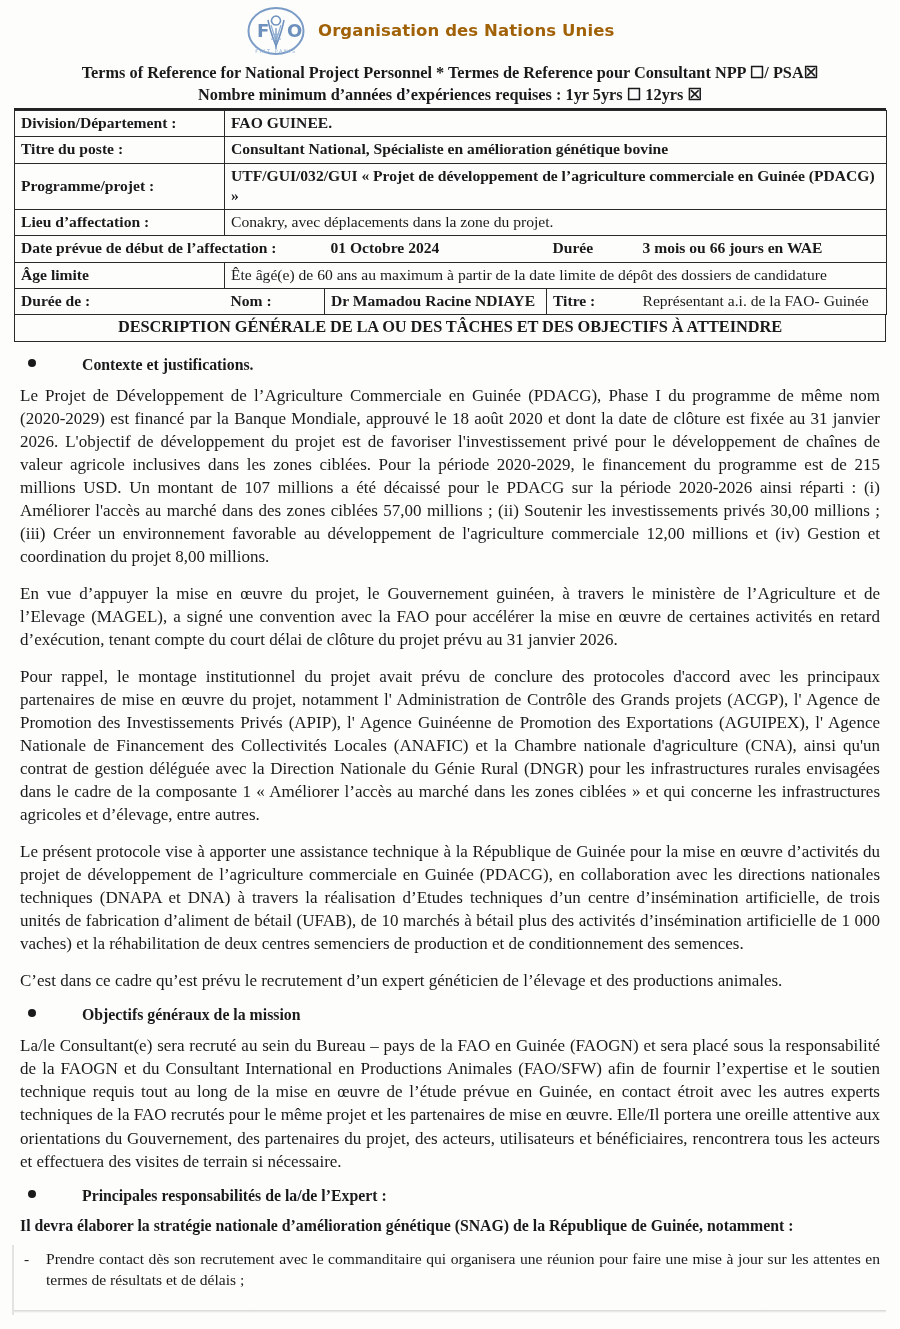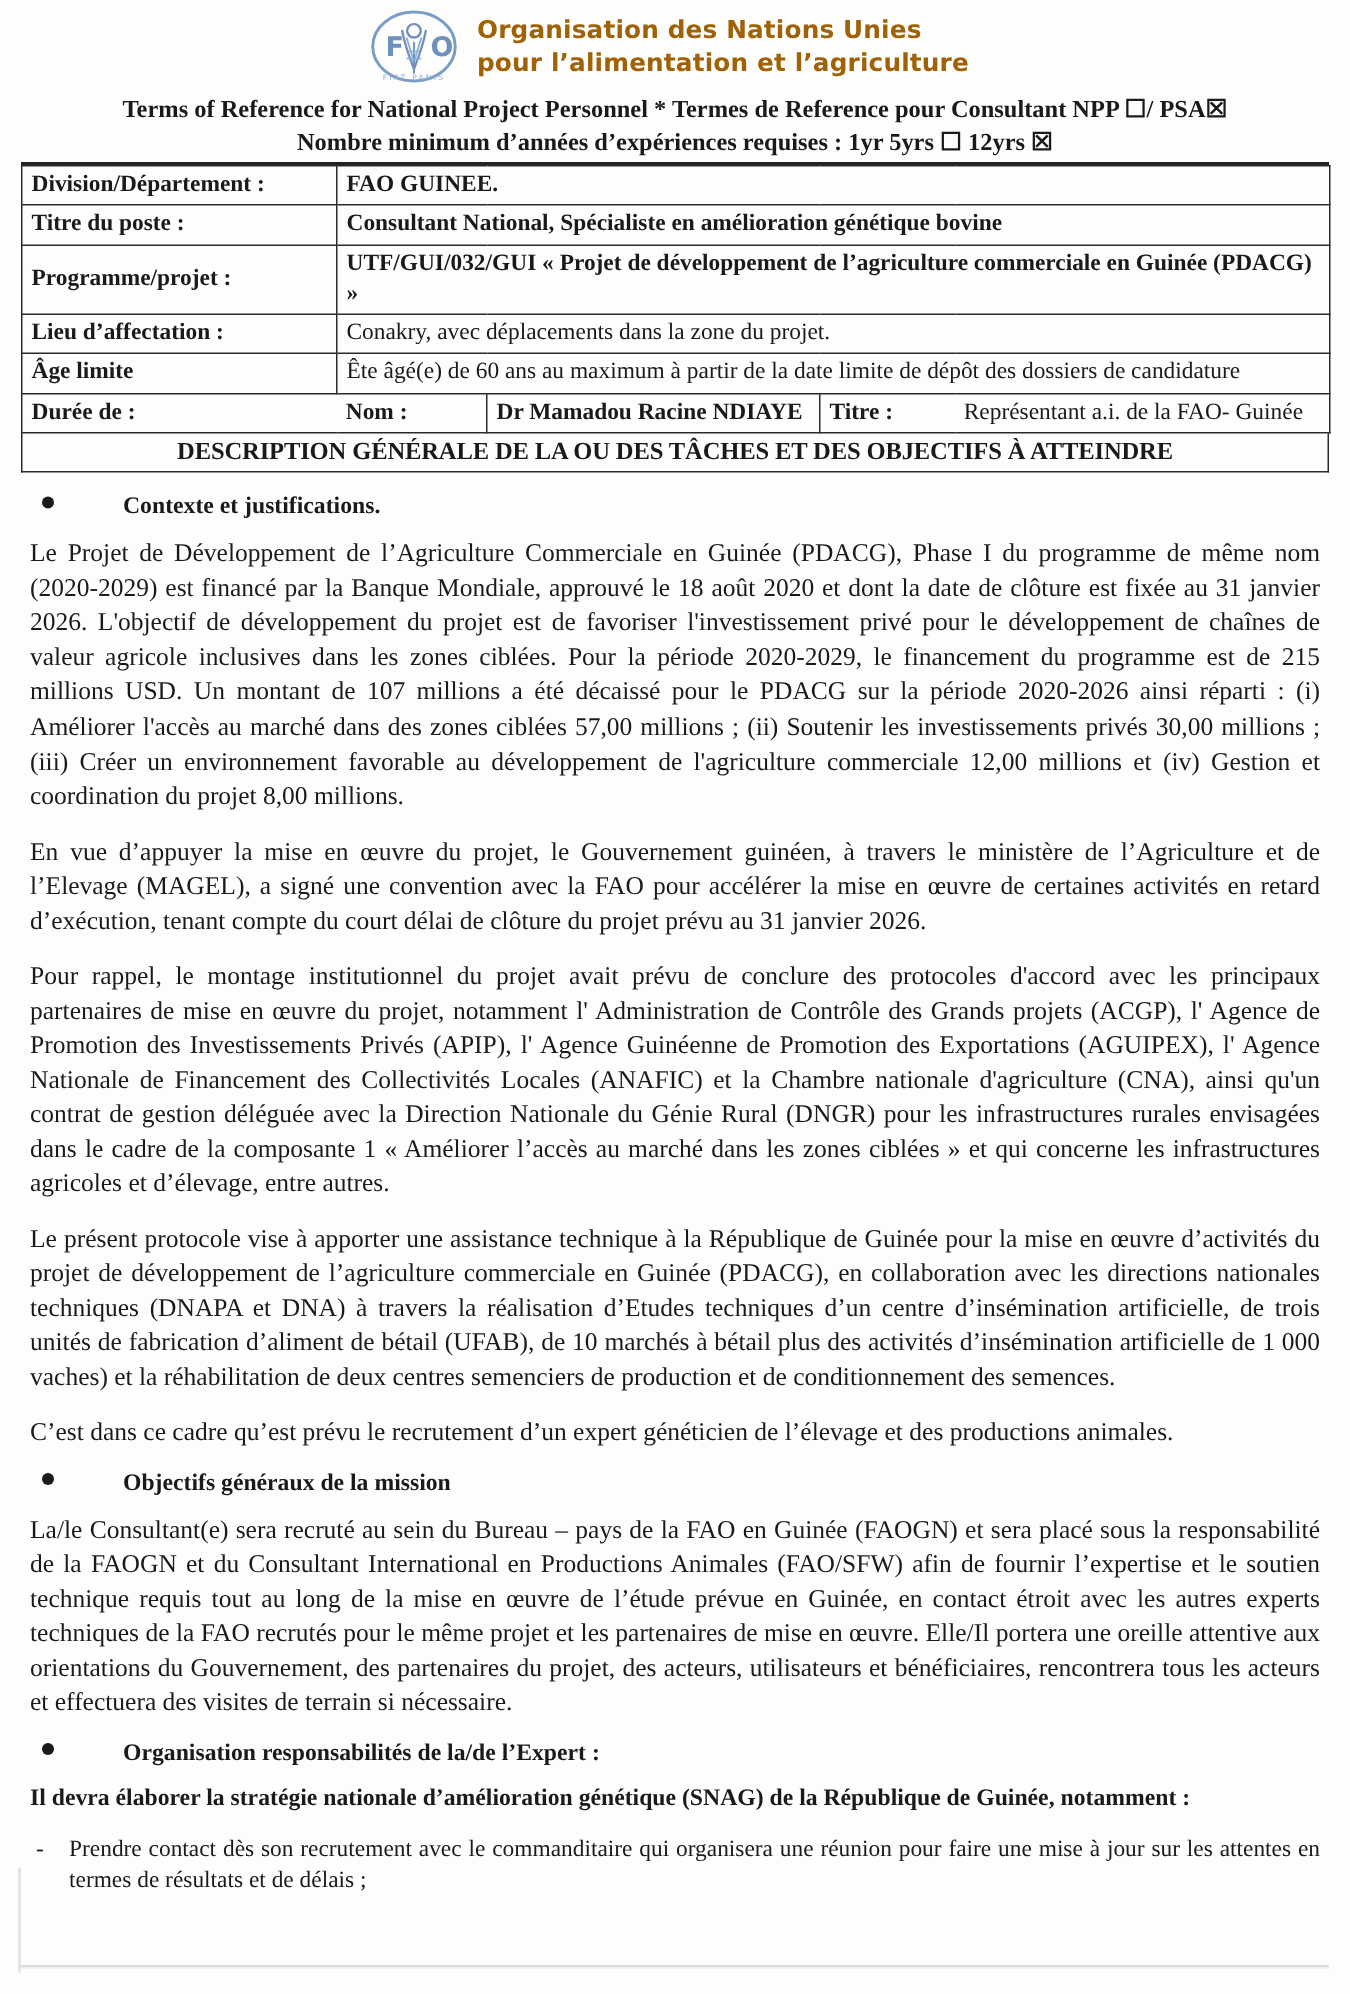--- a/index.html
+++ b/index.html
@@ -178,21 +178,20 @@
         <path d="M50 40 C54 52 57 62 60 74" fill="none" stroke="#8fb0d4" stroke-width="2.5"></path>
         <path d="M70 40 C66 52 63 62 60 74" fill="none" stroke="#8fb0d4" stroke-width="2.5"></path>
         <path d="M60 46 L60 88" stroke="#6d90bd" stroke-width="2.5"></path>
         <path d="M52 58 Q60 60 68 58" fill="none" stroke="#8fb0d4" stroke-width="2"></path>
         <path d="M50 68 Q60 70 70 68" fill="none" stroke="#8fb0d4" stroke-width="2"></path>
         <text x="60" y="96" text-anchor="middle" font-family="DejaVu Sans, sans-serif" font-size="10" letter-spacing="3" fill="#8fb0d4">FIAT PANIS</text>
       </svg>
     </span>
     <span class="fao-text">
       <span>Organisation des Nations Unies</span><br>
-      <span>pour l’alimentation et l’agriculture</span>
     </span>
   </div>
 
   <div class="doc-title-block">
     <div class="doc-title-line1">Terms of Reference for National Project Personnel * Termes de Reference pour Consultant NPP ☐/ PSA☒</div>
     <div class="doc-title-line2">Nombre minimum d’années d’expériences requises : 1yr  5yrs ☐  12yrs ☒</div>
   </div>
 
   <table class="info">
     <colgroup>
@@ -213,20 +212,26 @@
       </tr>
       <tr>
         <td class="lbl">Programme/projet :</td>
         <td class="val-bold no-left" colspan="4">UTF/GUI/032/GUI  « Projet de développement de l’agriculture commerciale en Guinée (PDACG) »</td>
       </tr>
       <tr>
         <td class="lbl">Lieu d’affectation :</td>
         <td class="val-reg no-left" colspan="4">Conakry, avec déplacements dans la zone du projet.</td>
       </tr>
       <tr>
+        <td class="lbl no-right" colspan="2">Date prévue de début de l’affectation :</td>
+        <td class="val-bold no-left no-right">01 Octobre 2024</td>
+        <td class="lbl no-left no-right">Durée</td>
+        <td class="val-bold no-left">3 mois ou 66 jours en WAE</td>
+      </tr>
+      <tr>
         <td class="lbl">Âge limite</td>
         <td class="val-reg" colspan="4">Ête âgé(e) de 60 ans au maximum à partir de la date limite de dépôt des dossiers de candidature</td>
       </tr>
       <tr>
         <td class="lbl no-right">Durée de :</td>
         <td class="lbl no-left">Nom :</td>
         <td class="val-bold">Dr Mamadou Racine NDIAYE</td>
         <td class="lbl no-right">Titre :</td>
         <td class="val-reg no-left">Représentant a.i. de la FAO- Guinée</td>
       </tr>
@@ -250,21 +255,21 @@
 
     <div class="bullet-head">
       <span class="bullet-dot"></span>
       <span>Objectifs généraux de la mission</span>
     </div>
 
     <p class="para last">La/le Consultant(e) sera recruté au sein du Bureau – pays de la FAO en Guinée (FAOGN) et sera placé sous la responsabilité de la FAOGN et du Consultant International en Productions Animales (FAO/SFW) afin de fournir l’expertise et le soutien technique requis tout au long de la mise en œuvre de l’étude prévue en Guinée, en contact étroit avec les autres experts techniques de la FAO recrutés pour le même projet et les partenaires de mise en œuvre. Elle/Il portera une oreille attentive aux orientations du Gouvernement, des partenaires du projet, des acteurs, utilisateurs et bénéficiaires, rencontrera tous les acteurs et effectuera des visites de terrain si nécessaire.</p>
 
     <div class="bullet-head">
       <span class="bullet-dot"></span>
-      <span>Organisation responsabilités de la/de l’Expert :</span>
+      <span>Principales responsabilités de la/de l’Expert :</span>
     </div>
 
     <p class="strong-para">Il devra élaborer la stratégie nationale d’amélioration génétique (SNAG) de la République de Guinée, notamment :</p>
 
     <div class="dash-item">
       <span class="dash-mark">-</span>
       <span class="dash-text">Prendre contact dès son recrutement avec le commanditaire qui organisera une réunion pour faire une mise à jour sur les attentes en termes de résultats et de délais ;</span>
     </div>
 
   </div>

